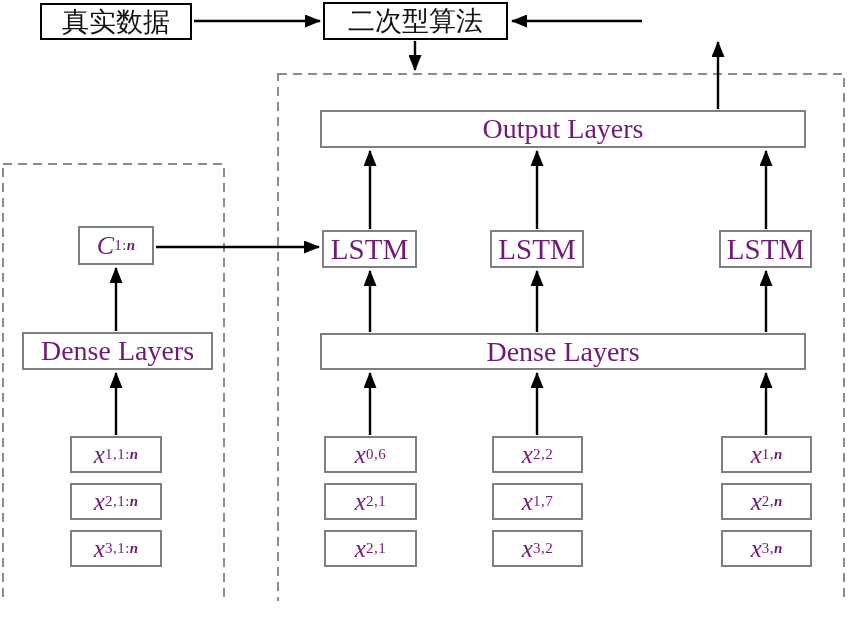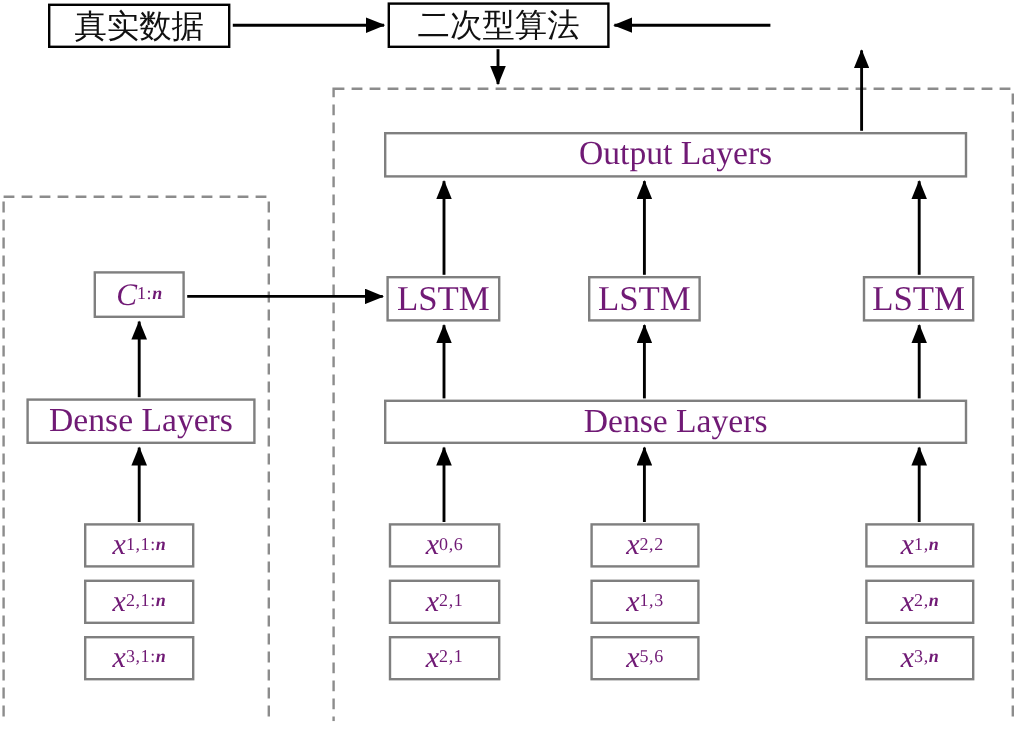--- a/index.html
+++ b/index.html
@@ -113,26 +113,26 @@
       <span class="subn"></span>
   </div>
 
   <div class="box gbox math" style="left:492px;top:436px;width:91px;height:37px">
     <span>x</span>
       <span class="sub">2,2</span>
       <span class="subn"></span>
   </div>
   <div class="box gbox math" style="left:492px;top:483px;width:91px;height:37px">
     <span>x</span>
-      <span class="sub">1,3</span>
+      <span class="sub">1,7</span>
       <span class="subn"></span>
   </div>
   <div class="box gbox math" style="left:492px;top:530px;width:91px;height:37px">
     <span>x</span>
-      <span class="sub">5,6</span>
+      <span class="sub">3,2</span>
       <span class="subn"></span>
   </div>
 
   <div class="box gbox math" style="left:721px;top:436px;width:91px;height:37px">
     <span>x</span>
       <span class="sub">1,</span>
       <span class="subn">n</span>
   </div>
   <div class="box gbox math" style="left:721px;top:483px;width:91px;height:37px">
     <span>x</span>

